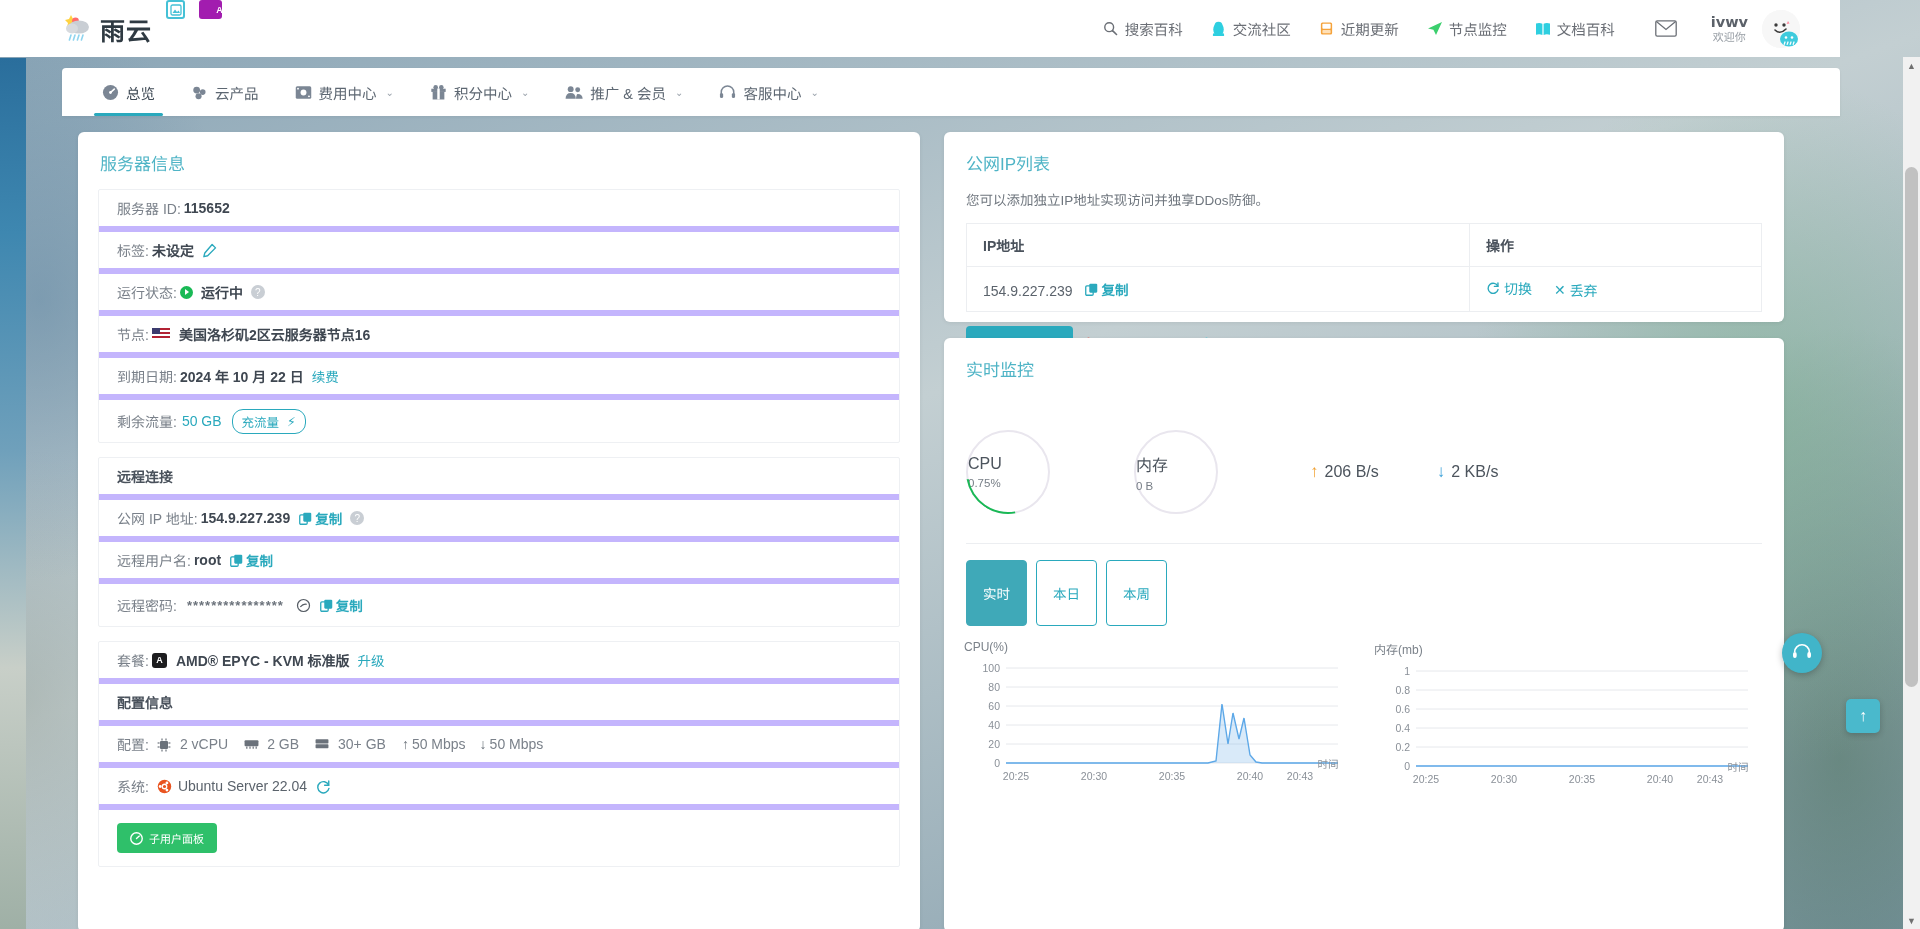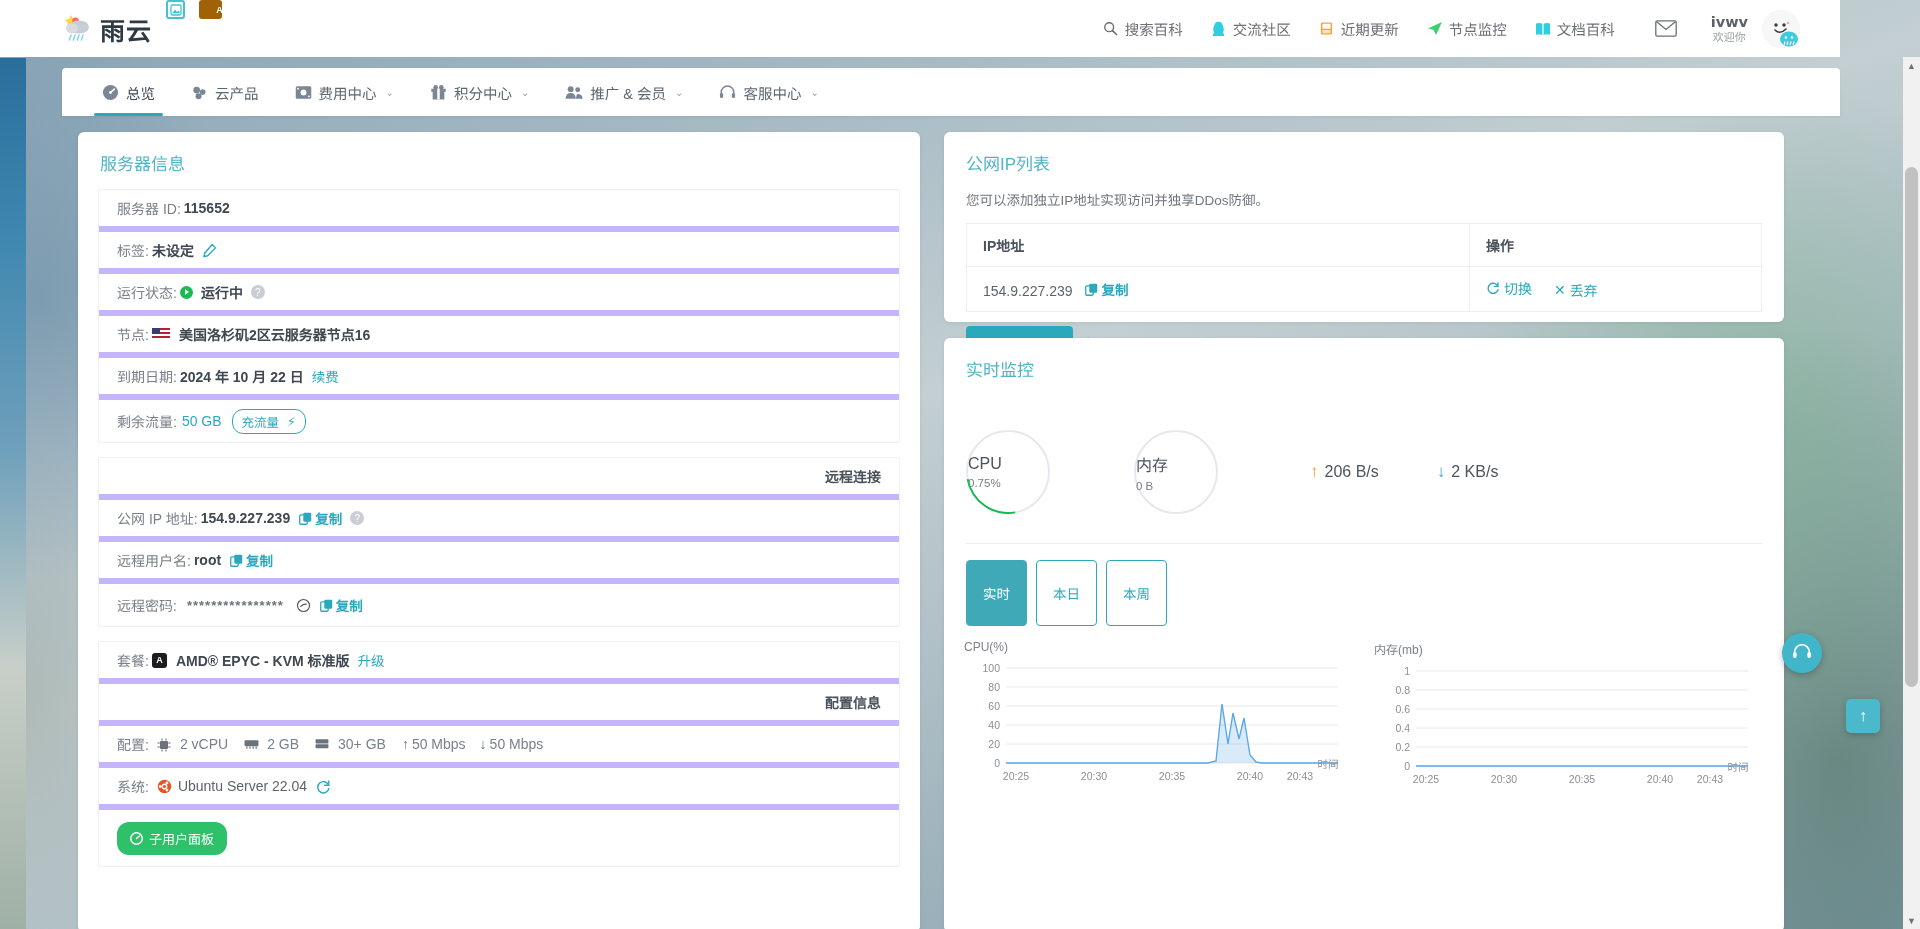--- a/index.html
+++ b/index.html
@@ -39,21 +39,21 @@
   }
   .logo-wrap { display:flex; align-items:center; margin-left: 62px; }
   .logo-icon { width: 34px; height: 30px; position: relative; margin-right: 4px;}
   .logo-text { font-size: 25px; font-weight: 700; color: #2f3a42; letter-spacing:1px; font-family:"DejaVu Sans","Liberation Sans",sans-serif;}
   .hdr-sq {
     width: 19px; height: 19px; border-radius: 3px; margin-left: 14px;
     display:flex; align-items:center; justify-content:center;
     color:#fff; font-size:9px; font-weight:700;
   }
   .hdr-sq.img { border:2px solid #45c1d6; color:#45c1d6; background:#fff;}
-  .hdr-sq.a2 { background:#a16207;padding-left:23px; }
+  .hdr-sq.a2 { background:#a21caf;padding-left:23px; }
 
   .nav-right { margin-left: auto; display:flex; align-items:center; margin-right: 40px; }
   .nav-link {
     display:flex; align-items:center; gap:6px;
     font-size: 14.5px; color:#6b6f76; margin-left: 28px; cursor:pointer; white-space:nowrap;
   }
   .nav-link .ni { display:inline-flex; width:16px; height:16px; align-items:center; justify-content:center; }
 
   .mail-ico { margin-left: 40px; width:22px; height:17px; cursor:pointer;}
   .user-box { margin-left: 34px; text-align:center; line-height:1.15; cursor:pointer; }
@@ -92,21 +92,21 @@
     box-shadow:0 1px 4px rgba(0,0,0,.07);
     position:absolute;
   }
   .card-title { font-size:17px; color:#4fb4c6; font-weight:400; padding:18px 22px 14px; }
 
   
   #left-card { left:16px; top:16px; width:842px; height:800px; overflow:hidden;}
   .trow { border-bottom:6px solid #c4b5fd; height:42px; display:flex; align-items:center; padding:0 18px; font-size:14px; color:#7a818a;}
   .trow:last-child{ border-bottom:none; }
   .trow b { color:#3f4751; font-weight:700; margin-left:3px;}
-  .sec-head { font-weight:700; color:#4a525c; font-size:14px;justify-content:flex-end;}
+  .sec-head { font-weight:700; color:#4a525c; font-size:14px;}
   .tbl-block { margin:0 20px 14px; border:1px solid #eef0f3; border-radius:2px; }
   .lnk { color:#2aa9bd; cursor:pointer; margin-left:8px; font-size:13.5px;}
   .copy { color:#2aa9bd; cursor:pointer; display:inline-flex; align-items:center; gap:3px; margin-left:9px; font-size:13.5px; font-weight:700;}
   .qmark {
     display:inline-flex; width:14px;height:14px;border-radius:50%;background:#c9ced4;color:#fff;
     font-size:10px; align-items:center;justify-content:center; margin-left:8px; cursor:pointer;
   }
   .dot-run { width:13px;height:13px;border-radius:50%;background:#19b955;display:inline-flex;align-items:center;justify-content:center;margin:0 5px 0 3px;}
   .dot-run:after{content:"";border-left:4px solid #fff;border-top:3px solid transparent;border-bottom:3px solid transparent;margin-left:1px;}
   .flag { width:18px;height:12px;display:inline-block;margin:0 6px 0 3px;vertical-align:-1px;
@@ -115,22 +115,22 @@
     position:relative;}
   .flag:before{content:"";position:absolute;left:0;top:0;width:8px;height:6px;background:#3c3b6e;}
   .pill {
     display:inline-flex;align-items:center;gap:8px;
     border:1px solid #2aa9bd; color:#2aa9bd; border-radius:11px;
     padding:2px 9px; font-size:12.5px; margin-left:10px; cursor:pointer;
   }
   .cyan { color:#2aa9bd; }
   .btn-green {
     display:inline-flex;align-items:center;gap:6px;
-    background:#2fc06a; color:#fff; border:none; border-radius:12px;
-    padding:7px 13px; font-size:13px; cursor:pointer;
+    background:#2fc06a; color:#fff; border:none; border-radius:4px;
+    padding:7px 13px; font-size:11px; cursor:pointer;
   }
   .cfg-ico{ display:inline-flex;width:15px;height:13px;margin-right:4px;vertical-align:-2px;}
   .pkg-badge{
     display:inline-flex;align-items:center;justify-content:center;
     width:15px;height:15px;border-radius:3px;background:#1d1d1f;color:#fff;font-size:9px;font-weight:700;margin:0 6px 0 3px;
   }
   .stars { letter-spacing:1px; color:#6b727b; font-size:13px; font-weight:700;}
 
   
   #ip-card { left:882px; top:16px; width:840px; height:190px; }

